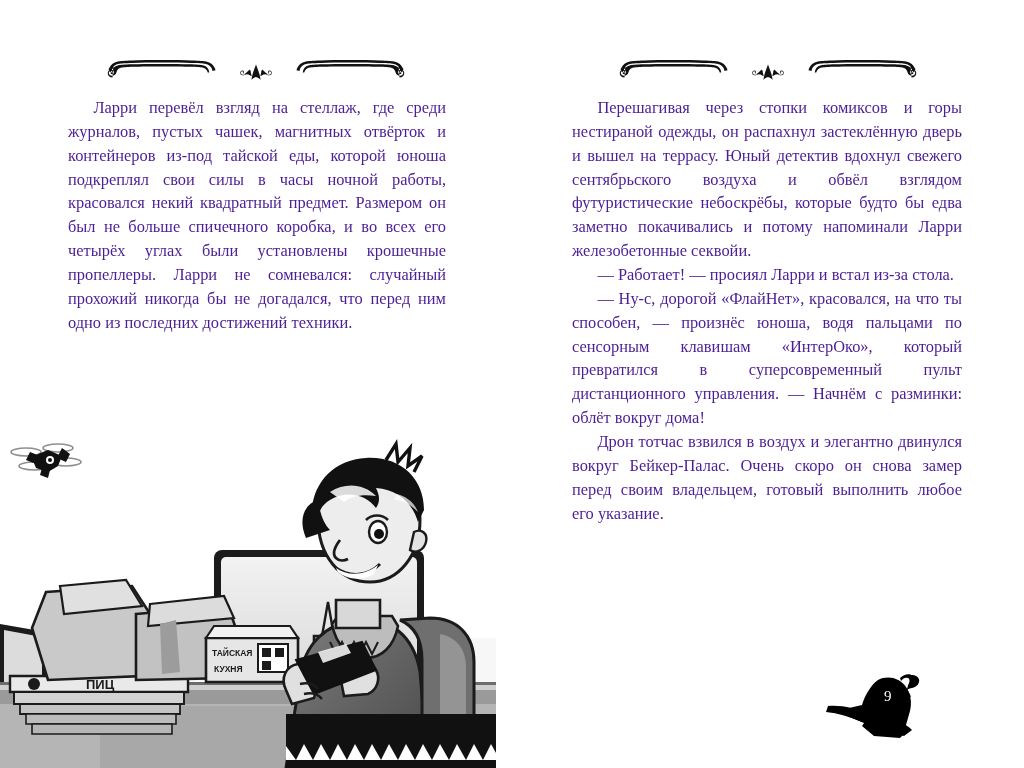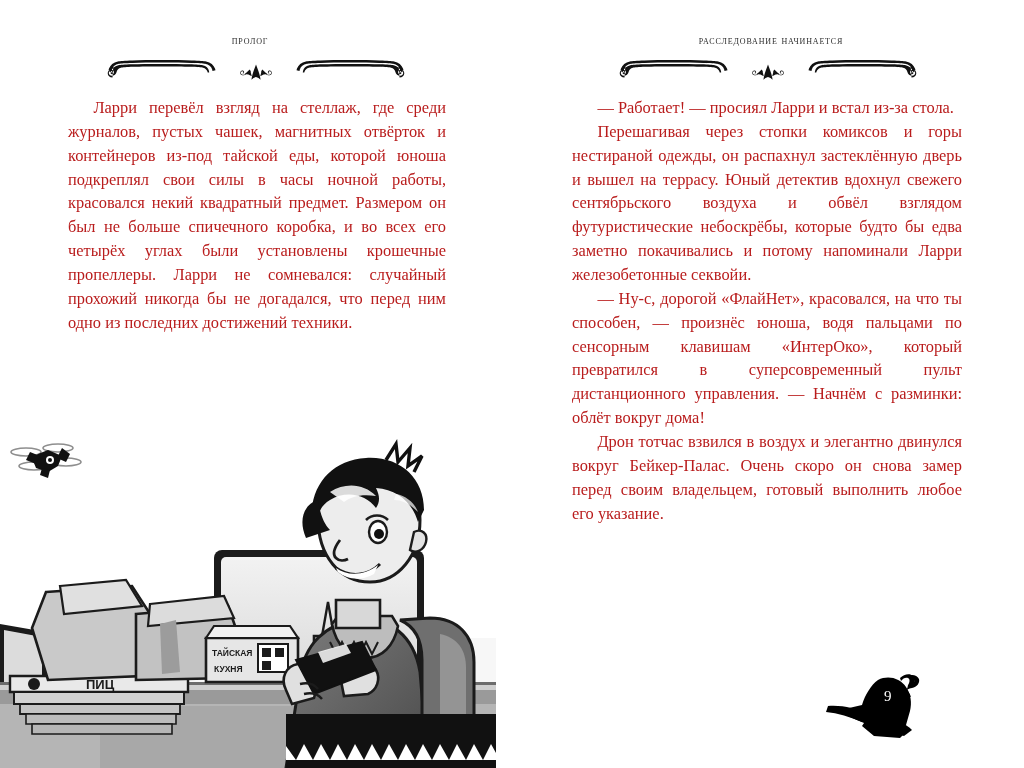--- a/index.html
+++ b/index.html
@@ -33,21 +33,21 @@
   .flourish svg{display:block;margin:0 auto;}
 
   
   .col{
     position:absolute;
     top:96px;
     font-size:16.4px;
     line-height:1.455;
     text-align:justify;
     text-justify:inter-word;
-    color:#b91c1c;
+    color:#4c1d95;
     hyphens:manual;
   }
   .page-left .col{left:68px;width:378px;}
   .page-right .col{left:60px;width:390px;}
   .col p{margin:0;text-indent:1.55em;}
 
   
   .illo{position:absolute;left:0;bottom:0;width:496px;height:340px;}
   .illo svg{display:block;}
 
@@ -60,23 +60,20 @@
     font-family:"Liberation Serif","DejaVu Serif",serif;
   }
 </style>
 </head>
 <body>
 
 <div class="spread">
 
   <div class="page page-left">
 
-    <div class="runhead">
-      <span>Пролог</span>
-    </div>
 
     <div class="flourish">
       <svg width="300" height="30" viewBox="0 0 300 30">
         <g fill="#111" stroke="none">
           <path d="M18 21c-5 0-9-3-9-7 0-3 3-5 6-4 2 .6 3 3 1.6 4.3-1 1-2.6.7-3-.5-.3-.9.4-1.7 1.2-1.5.5.1.8.6.6 1 .6-.8-.2-1.8-1.2-1.7-1.4.1-2.2 1.6-1.6 2.9.8 1.7 3.2 2.2 4.9 1.1 1.6-1 2.1-3.2 1.2-4.9C16.6 7.5 12 6.4 8 8.3 5.6 9.4 4 11 3 12.6l-1.7-1C2.7 9 5 6.6 8.2 5.4c5-1.9 11-.2 13.3 4l.3.6c.9-1.6 2.8-2.9 5.3-3.4 3.3-.7 22-1.2 49-1.5 20-.2 38-.2 52.5 0 10 .1 17 .4 20 .9 3 .5 5 1.6 6 3.1l1-1.3 1 1.3c1-1.5 3-2.6 6-3.1 3-.5 10-.8 20-.9 14.5-.2 32.5-.2 52.5 0 27 .3 45.7.8 49 1.5 2.5.5 4.4 1.8 5.3 3.4l.3-.6c2.3-4.2 8.3-5.9 13.3-4 3.2 1.2 5.5 3.6 6.9 6.2l-1.7 1c-1-1.6-2.6-3.2-5-4.3-4-1.9-8.6-.8-9.7 2.4-.9 1.7-.4 3.9 1.2 4.9 1.7 1.1 4.1.6 4.9-1.1.6-1.3-.2-2.8-1.6-2.9-1-.1-1.8.9-1.2 1.7-.2-.4.1-.9.6-1 .8-.2 1.5.6 1.2 1.5-.4 1.2-2 1.5-3 .5-1.4-1.3-.4-3.7 1.6-4.3 3-1 6 1 6 4 0 4-4 7-9 7z" opacity="0"></path>
         </g>
 
         <path d="M6.5 22.5c-2.8 0-4.8-2-4.8-4.3 0-2 1.6-3.4 3.4-3.4 1.6 0 2.8 1.1 2.8 2.5 0 1.2-.9 2-1.9 2-.8 0-1.4-.5-1.4-1.2 0-.5.4-.9.9-.9.4 0 .7.2.8.6.1-.1.1-.3.1-.5 0-.8-.7-1.4-1.6-1.4-1.1 0-2 .9-2 2.1 0 1.5 1.4 2.8 3.2 2.8 2.3 0 4.1-1.8 4.6-3.9.5-2.2 2-3.6 4.3-4.2 1.6-.4 5.4-.8 12.6-1 7-.2 17-.3 29-.3 11 0 21 .1 28 .3 7 .2 11 .5 12.6 1 2.2.6 3.7 1.9 4.3 3.8l.3 1.1 1.5-.2-.2-1.4c-.6-3-2.8-5-6.3-5.8-1.9-.5-6-.8-13.4-1-7.2-.2-17.3-.3-28.8-.3s-21.6.1-28.8.3c-7.4.2-11.5.5-13.4 1C8.5 11.1 6 13.3 5 16.3c-.1.3-.2.7-.2 1 0 .1.1.2.1.3-.8-.6-1.3-1.5-1.3-2.6 0-1.9 1.6-3.3 3.7-3.3" fill="#111"></path>
         <path d="M3 13.6C4.2 9.9 7.4 7.4 11.9 6.4c2.2-.5 6.6-.8 14.4-1C33.9 5.2 44.3 5.1 56 5.1s22.1.1 29.7.3c7.8.2 12.2.5 14.4 1 4.5 1 7.7 3.5 8.9 7.2l.5 1.6-3 .7-.4-1.6c-.9-2.9-3.3-4.7-7-5.5-2-.4-6.3-.7-13.7-.9-7.5-.2-17.7-.3-29.4-.3s-21.9.1-29.4.3c-7.4.2-11.7.5-13.7.9-3.7.8-6.1 2.6-7 5.5l-.4 1.6-3-.7z" fill="#111"></path>
 
@@ -219,43 +216,40 @@
 
         <path d="M286 286h210v54H286z" fill="#111"></path>
         <path d="M286 318l10 14 8-16 9 16 8-16 9 16 8-16 9 16 8-16 9 16 8-16 9 16 8-16 9 16 8-16 9 16 8-16 9 16 8-16 9 16 8-16 9 16 8-16 9 16 8-16 9 16 8-16 9 16 6-12v24H286z" fill="#fff"></path>
         <path d="M286 332h210v8H286z" fill="#111"></path>
       </svg>
     </div>
   </div>
 
   <div class="page page-right">
 
-    <div class="runhead">
-      <span>Расследование начинается</span>
-    </div>
 
     <div class="flourish">
       <svg width="300" height="30" viewBox="0 0 300 30">
         <path d="M6.5 22.5c-2.8 0-4.8-2-4.8-4.3 0-2 1.6-3.4 3.4-3.4 1.6 0 2.8 1.1 2.8 2.5 0 1.2-.9 2-1.9 2-.8 0-1.4-.5-1.4-1.2 0-.5.4-.9.9-.9.4 0 .7.2.8.6.1-.1.1-.3.1-.5 0-.8-.7-1.4-1.6-1.4-1.1 0-2 .9-2 2.1 0 1.5 1.4 2.8 3.2 2.8 2.3 0 4.1-1.8 4.6-3.9.5-2.2 2-3.6 4.3-4.2 1.6-.4 5.4-.8 12.6-1 7-.2 17-.3 29-.3 11 0 21 .1 28 .3 7 .2 11 .5 12.6 1 2.2.6 3.7 1.9 4.3 3.8l.3 1.1 1.5-.2-.2-1.4c-.6-3-2.8-5-6.3-5.8-1.9-.5-6-.8-13.4-1-7.2-.2-17.3-.3-28.8-.3s-21.6.1-28.8.3c-7.4.2-11.5.5-13.4 1C8.5 11.1 6 13.3 5 16.3c-.1.3-.2.7-.2 1 0 .1.1.2.1.3-.8-.6-1.3-1.5-1.3-2.6 0-1.9 1.6-3.3 3.7-3.3" fill="#111"></path>
         <path d="M3 13.6C4.2 9.9 7.4 7.4 11.9 6.4c2.2-.5 6.6-.8 14.4-1C33.9 5.2 44.3 5.1 56 5.1s22.1.1 29.7.3c7.8.2 12.2.5 14.4 1 4.5 1 7.7 3.5 8.9 7.2l.5 1.6-3 .7-.4-1.6c-.9-2.9-3.3-4.7-7-5.5-2-.4-6.3-.7-13.7-.9-7.5-.2-17.7-.3-29.4-.3s-21.9.1-29.4.3c-7.4.2-11.7.5-13.7.9-3.7.8-6.1 2.6-7 5.5l-.4 1.6-3-.7z" fill="#111"></path>
         <path d="M150 9.5l2.4 6.6c.7 2 1.3 4 1.7 6l.5 2.6-2.1-1.6c-.8-.6-1.6-1-2.5-1.2-.9.2-1.7.6-2.5 1.2l-2.1 1.6.5-2.6c.4-2 1-4 1.7-6z" fill="#111"></path>
         <path d="M143.6 14.6c-1.1 1.3-2.3 2.4-3.6 3.4l-1.6 1.2 2 .1c1.4.1 2.7.5 3.9 1.1l1.5.8-.5-1.6c-.4-1.2-.6-2.4-.6-3.6z" fill="#111"></path>
         <path d="M156.4 14.6c1.1 1.3 2.3 2.4 3.6 3.4l1.6 1.2-2 .1c-1.4.1-2.7.5-3.9 1.1l-1.5.8.5-1.6c.4-1.2.6-2.4.6-3.6z" fill="#111"></path>
         <path d="M140.5 18.8c-1.3 1.4-3.2 1.9-4.8 1.2-1.5-.7-2-2.4-1.1-3.6.7-1 2.2-1.2 3-.4.7.6.7 1.7 0 2.2-.5.4-1.2.3-1.5-.2.3.2.7.2 1-.1.4-.4.3-1.1-.2-1.4-.6-.4-1.5-.2-1.9.5-.5.9-.1 2.1 1 2.6 1.3.6 2.9.1 3.9-1z" fill="#111"></path>
         <g transform="translate(300,0) scale(-1,1)">
           <path d="M6.5 22.5c-2.8 0-4.8-2-4.8-4.3 0-2 1.6-3.4 3.4-3.4 1.6 0 2.8 1.1 2.8 2.5 0 1.2-.9 2-1.9 2-.8 0-1.4-.5-1.4-1.2 0-.5.4-.9.9-.9.4 0 .7.2.8.6.1-.1.1-.3.1-.5 0-.8-.7-1.4-1.6-1.4-1.1 0-2 .9-2 2.1 0 1.5 1.4 2.8 3.2 2.8 2.3 0 4.1-1.8 4.6-3.9.5-2.2 2-3.6 4.3-4.2 1.6-.4 5.4-.8 12.6-1 7-.2 17-.3 29-.3 11 0 21 .1 28 .3 7 .2 11 .5 12.6 1 2.2.6 3.7 1.9 4.3 3.8l.3 1.1 1.5-.2-.2-1.4c-.6-3-2.8-5-6.3-5.8-1.9-.5-6-.8-13.4-1-7.2-.2-17.3-.3-28.8-.3s-21.6.1-28.8.3c-7.4.2-11.5.5-13.4 1C8.5 11.1 6 13.3 5 16.3c-.1.3-.2.7-.2 1 0 .1.1.2.1.3-.8-.6-1.3-1.5-1.3-2.6 0-1.9 1.6-3.3 3.7-3.3" fill="#111"></path>
           <path d="M3 13.6C4.2 9.9 7.4 7.4 11.9 6.4c2.2-.5 6.6-.8 14.4-1C33.9 5.2 44.3 5.1 56 5.1s22.1.1 29.7.3c7.8.2 12.2.5 14.4 1 4.5 1 7.7 3.5 8.9 7.2l.5 1.6-3 .7-.4-1.6c-.9-2.9-3.3-4.7-7-5.5-2-.4-6.3-.7-13.7-.9-7.5-.2-17.7-.3-29.4-.3s-21.9.1-29.4.3c-7.4.2-11.7.5-13.7.9-3.7.8-6.1 2.6-7 5.5l-.4 1.6-3-.7z" fill="#111"></path>
           <path d="M140.5 18.8c-1.3 1.4-3.2 1.9-4.8 1.2-1.5-.7-2-2.4-1.1-3.6.7-1 2.2-1.2 3-.4.7.6.7 1.7 0 2.2-.5.4-1.2.3-1.5-.2.3.2.7.2 1-.1.4-.4.3-1.1-.2-1.4-.6-.4-1.5-.2-1.9.5-.5.9-.1 2.1 1 2.6 1.3.6 2.9.1 3.9-1z" fill="#111"></path>
         </g>
       </svg>
     </div>
 
     <div class="col">
+      <p>Перешагивая через стопки комиксов и горы нестираной одежды, он распахнул застеклённую дверь и вышел на террасу. Юный детектив вдохнул свежего сентябрьского воздуха и обвёл взглядом футуристические небоскрёбы, которые будто бы едва заметно покачивались и потому напоминали Ларри железобетонные секвойи.</p>
       <p>— Работает! — просиял Ларри и встал из-за стола.</p>
-      <p>Перешагивая через стопки комиксов и горы нестираной одежды, он распахнул застеклённую дверь и вышел на террасу. Юный детектив вдохнул свежего сентябрьского воздуха и обвёл взглядом футуристические небоскрёбы, которые будто бы едва заметно покачивались и потому напоминали Ларри железобетонные секвойи.</p>
       <p>— Ну-с, дорогой «ФлайНет», красовался, на что ты способен, — произнёс юноша, водя пальцами по сенсорным клавишам «ИнтерОко», который превратился в суперсовременный пульт дистанционного управления. — Начнём с разминки: облёт вокруг дома!</p>
       <p>Дрон тотчас взвился в воздух и элегантно двинулся вокруг Бейкер-Палас. Очень скоро он снова замер перед своим владельцем, готовый выполнить любое его указание.</p>
     </div>
 
     <div class="folio">
       <svg width="120" height="70" viewBox="0 0 120 70">
         <path d="M52 10c10-5 22-2 28 7 5 7 6 16 4 24l-4 14-16 10-18-2-8-10-28-12 26-6c3-10 9-20 16-25z" fill="#000"></path>
         <path d="M2 36c14-1 28 2 40 8l-6 8c-12-5-24-9-36-10z" fill="#000"></path>
         <path d="M40 50c14 6 28 10 42 10l-8 8-26-2-12-10z" fill="#000"></path>
         <path d="M62 48c10 2 18 6 24 12l-8 6-20-6z" fill="#000"></path>

